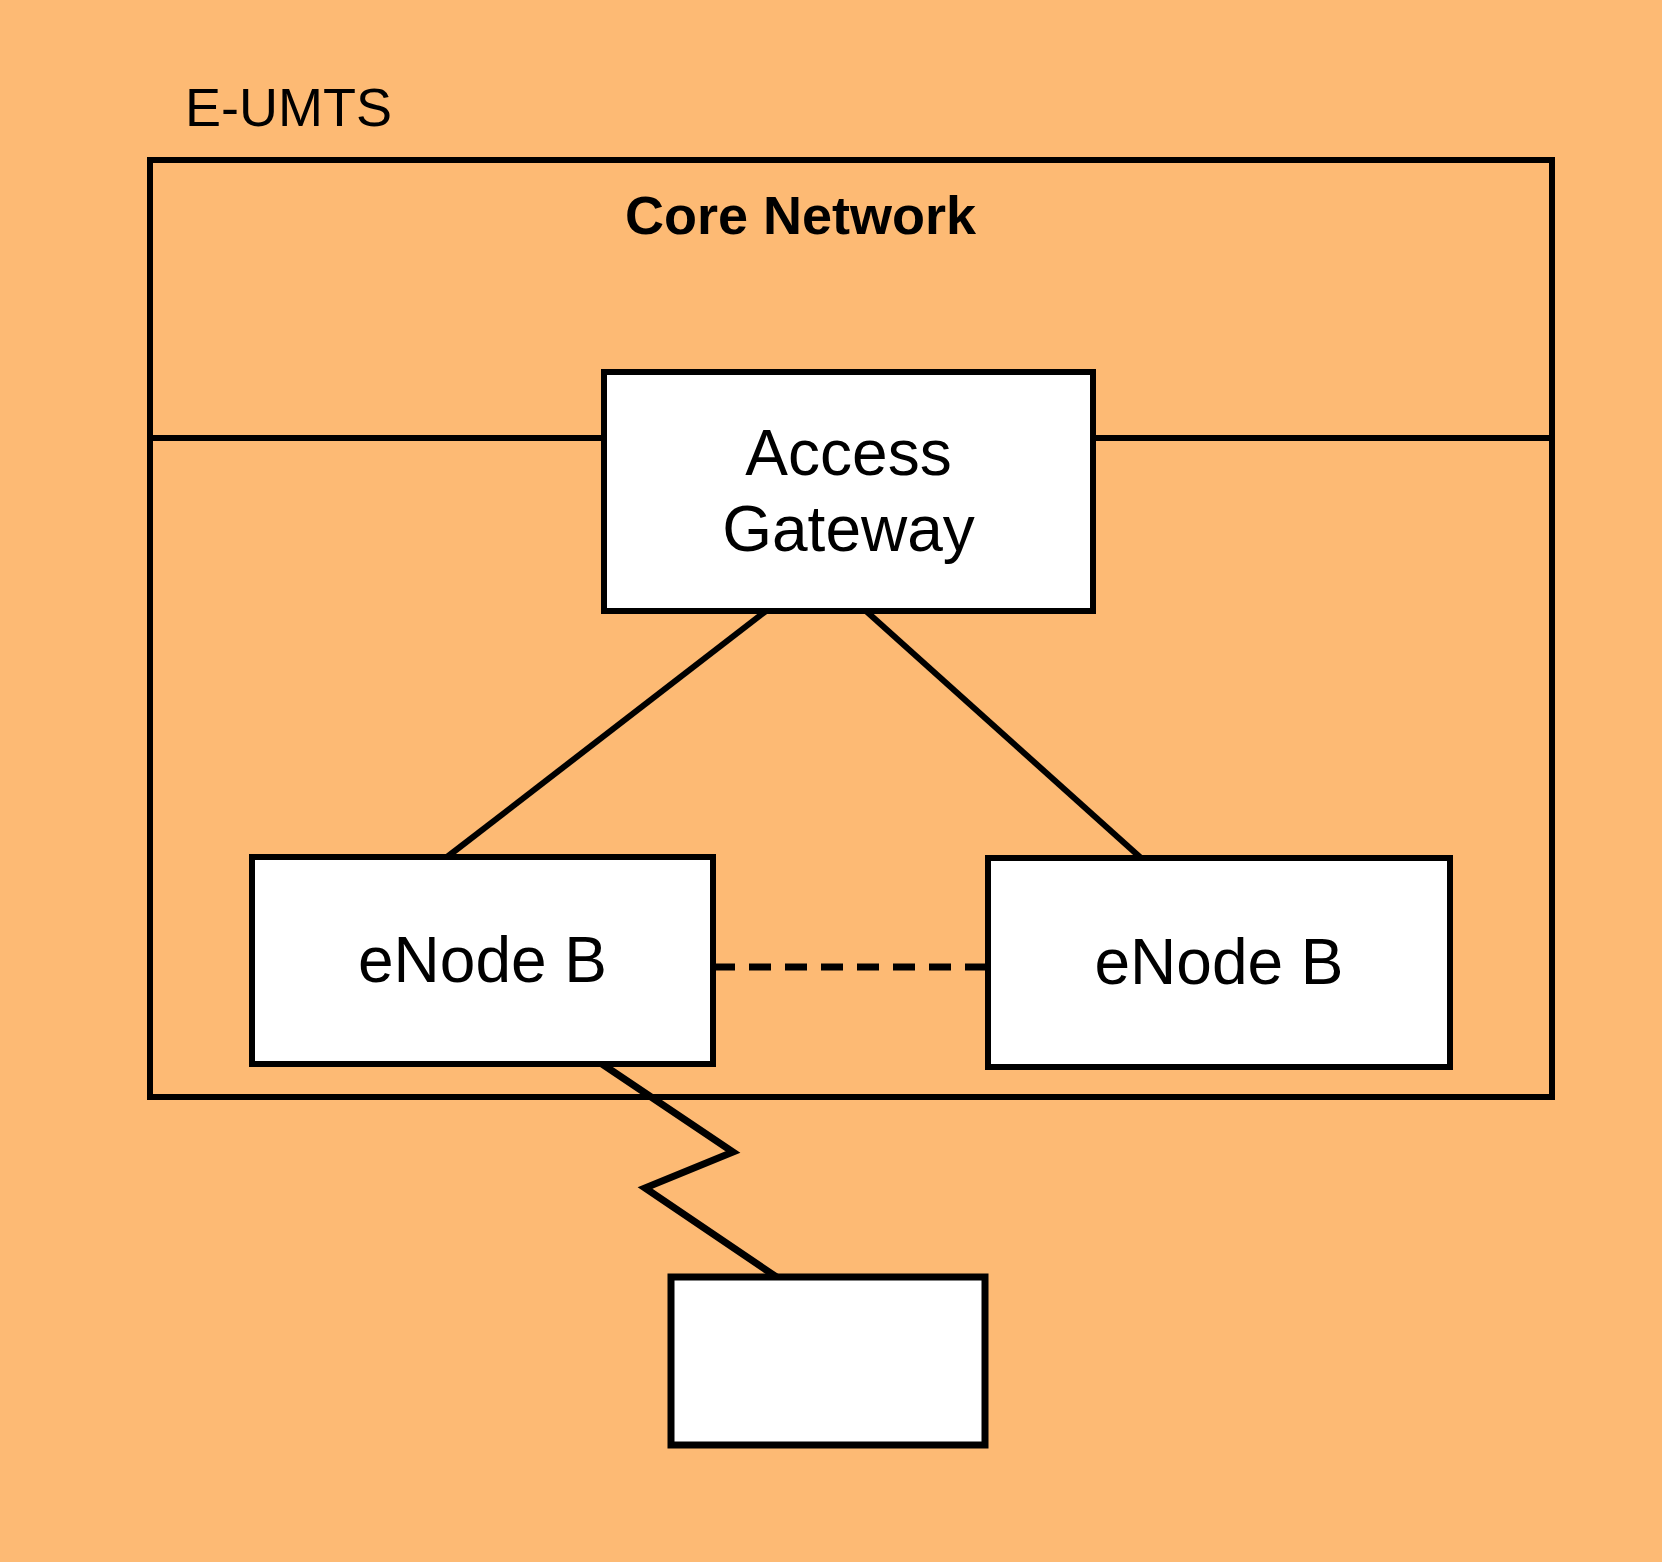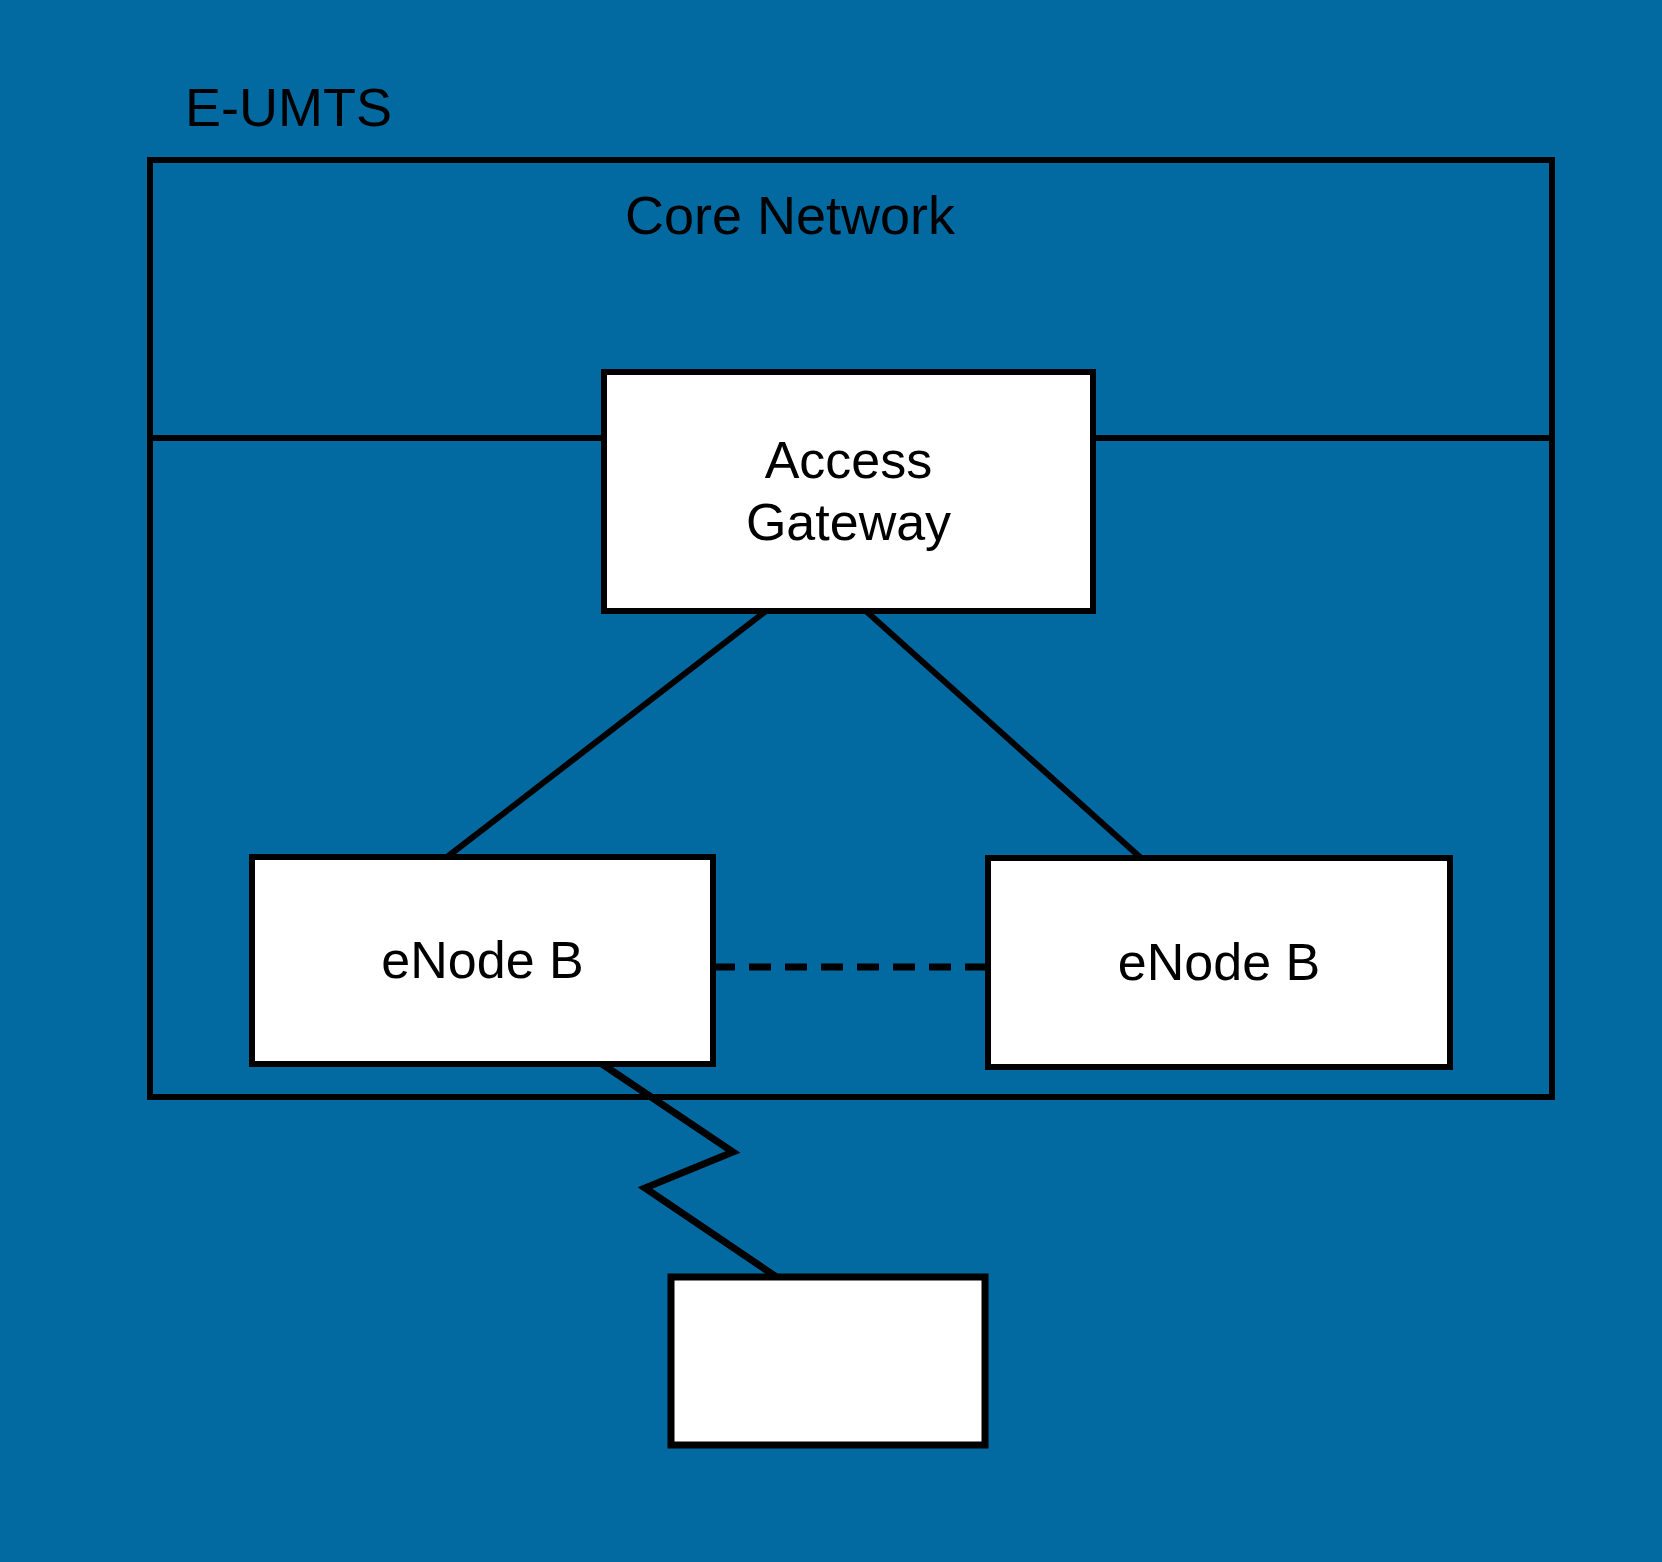--- a/index.html
+++ b/index.html
@@ -8,47 +8,47 @@
     background: #ffffff;
   }
   body {
     font-family: "Liberation Sans", sans-serif;
     color: #000000;
   }
   #canvas {
     position: relative;
     width: 1662px;
     height: 1562px;
-    background: #0369a1;
+    background: #fdba74;
     overflow: hidden;
   }
   svg.diagram {
     position: absolute;
     left: 0;
     top: 0;
     width: 1662px;
     height: 1562px;
   }
   .lbl {
     position: absolute;
     white-space: nowrap;
     color: #000;
     line-height: 1;
   }
   .lbl-eumts   { left: 185px;  top: 80px;  font-size: 54px; }
-  .lbl-core    { left: 625px;  top: 188px; font-size: 54px; }
+  .lbl-core    { left: 625px;  top: 188px; font-size: 54px; font-weight: bold; }
   .lbl-eutran  { left: 1205px; top: 450px; font-size: 54px; }
   .box-text {
     position: absolute;
     display: flex;
     flex-direction: column;
     align-items: center;
     justify-content: center;
     text-align: center;
-    font-size: 52px;
+    font-size: 64px;
     line-height: 1.18;
     color: #000;
   }
   .ag-text    { left: 604px;  top: 372px;  width: 489px; height: 239px; }
   .enb1-text  { left: 252px;  top: 857px;  width: 461px; height: 207px; }
   .enb2-text  { left: 988px;  top: 858px;  width: 462px; height: 209px; }
   .ue-text    { left: 671px;  top: 1277px; width: 314px; height: 168px; }
 </style>
 </head>
 <body>

